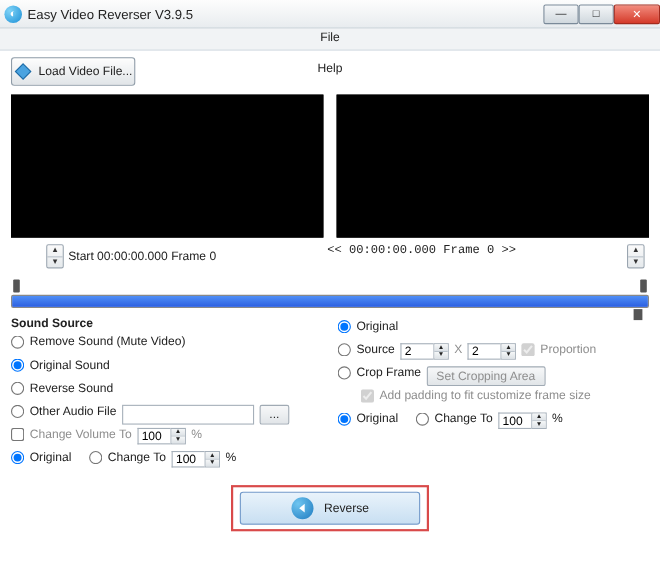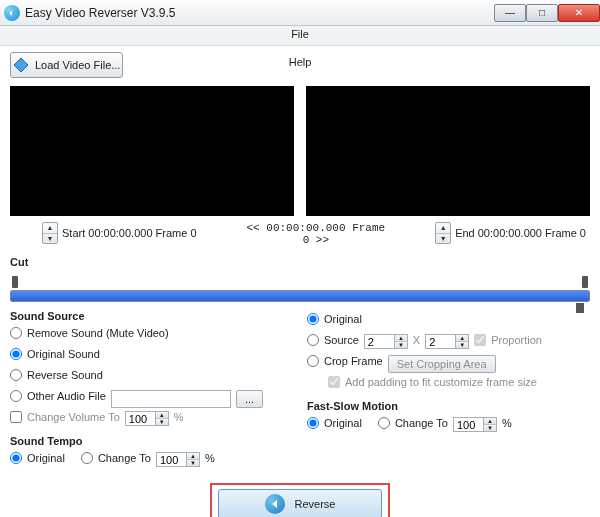--- a/index.html
+++ b/index.html
@@ -265,26 +265,24 @@
       <span>Start 00:00:00.000 Frame 0</span>
     </div>
     <div style="flex:1;text-align:center;font-family:Liberation Mono, monospace;">
       <span>&lt;&lt; 00:00:00.000  Frame 0 &gt;&gt;</span>
     </div>
     <div style="display:flex;align-items:center;gap:4px;margin-right:4px;">
       <div class="stepper">
           <div>▲</div>
           <div>▼</div>
         </div>
-      <span>End 00:00:00.000  Frame 0</span>
     </div>
   </div>
 
   <div class="cut-section">
-    <div class="sect-title">Cut</div>
     <div class="slider-wrap">
       <div class="tick left"></div>
       <div class="tick right"></div>
       <div class="track"></div>
       <div class="posmark"></div>
     </div>
   </div>
 
   <div class="cols">
     <div class="col">
@@ -313,21 +311,20 @@
         <span class="spin">
             <input value="100" style="">
             <span class="spinbtns">
               <div>▲</div>
               <div>▼</div>
             </span>
           </span>
         <span class="disabled">%</span>
       </div>
 
-      <div class="sect-title" style="margin-top:6px;">Sound Tempo</div>
       <div class="row">
         <input type="radio" name="st" checked="" style="">
         <span>Original</span>
         <span style="width:6px;"></span>
         <input type="radio" name="st" style="">
         <span>Change To</span>
         <span class="spin">
             <input value="100" style="">
             <span class="spinbtns">
               <div>▲</div>
@@ -368,21 +365,20 @@
         <input type="radio" name="fs" style="">
         <span>Crop Frame</span>
         <span class="small-btn disabled">Set Cropping Area</span>
       </div>
       <div class="row">
         <span style="width:16px;"></span>
         <input type="checkbox" checked="" disabled="" style="">
         <span class="disabled">Add padding to fit customize frame size</span>
       </div>
 
-      <div class="sect-title" style="margin-top:6px;">Fast-Slow Motion</div>
       <div class="row">
         <input type="radio" name="fm" checked="" style="">
         <span>Original</span>
         <span style="width:6px;"></span>
         <input type="radio" name="fm" style="">
         <span>Change To</span>
         <span class="spin">
             <input value="100" style="">
             <span class="spinbtns">
               <div>▲</div>

